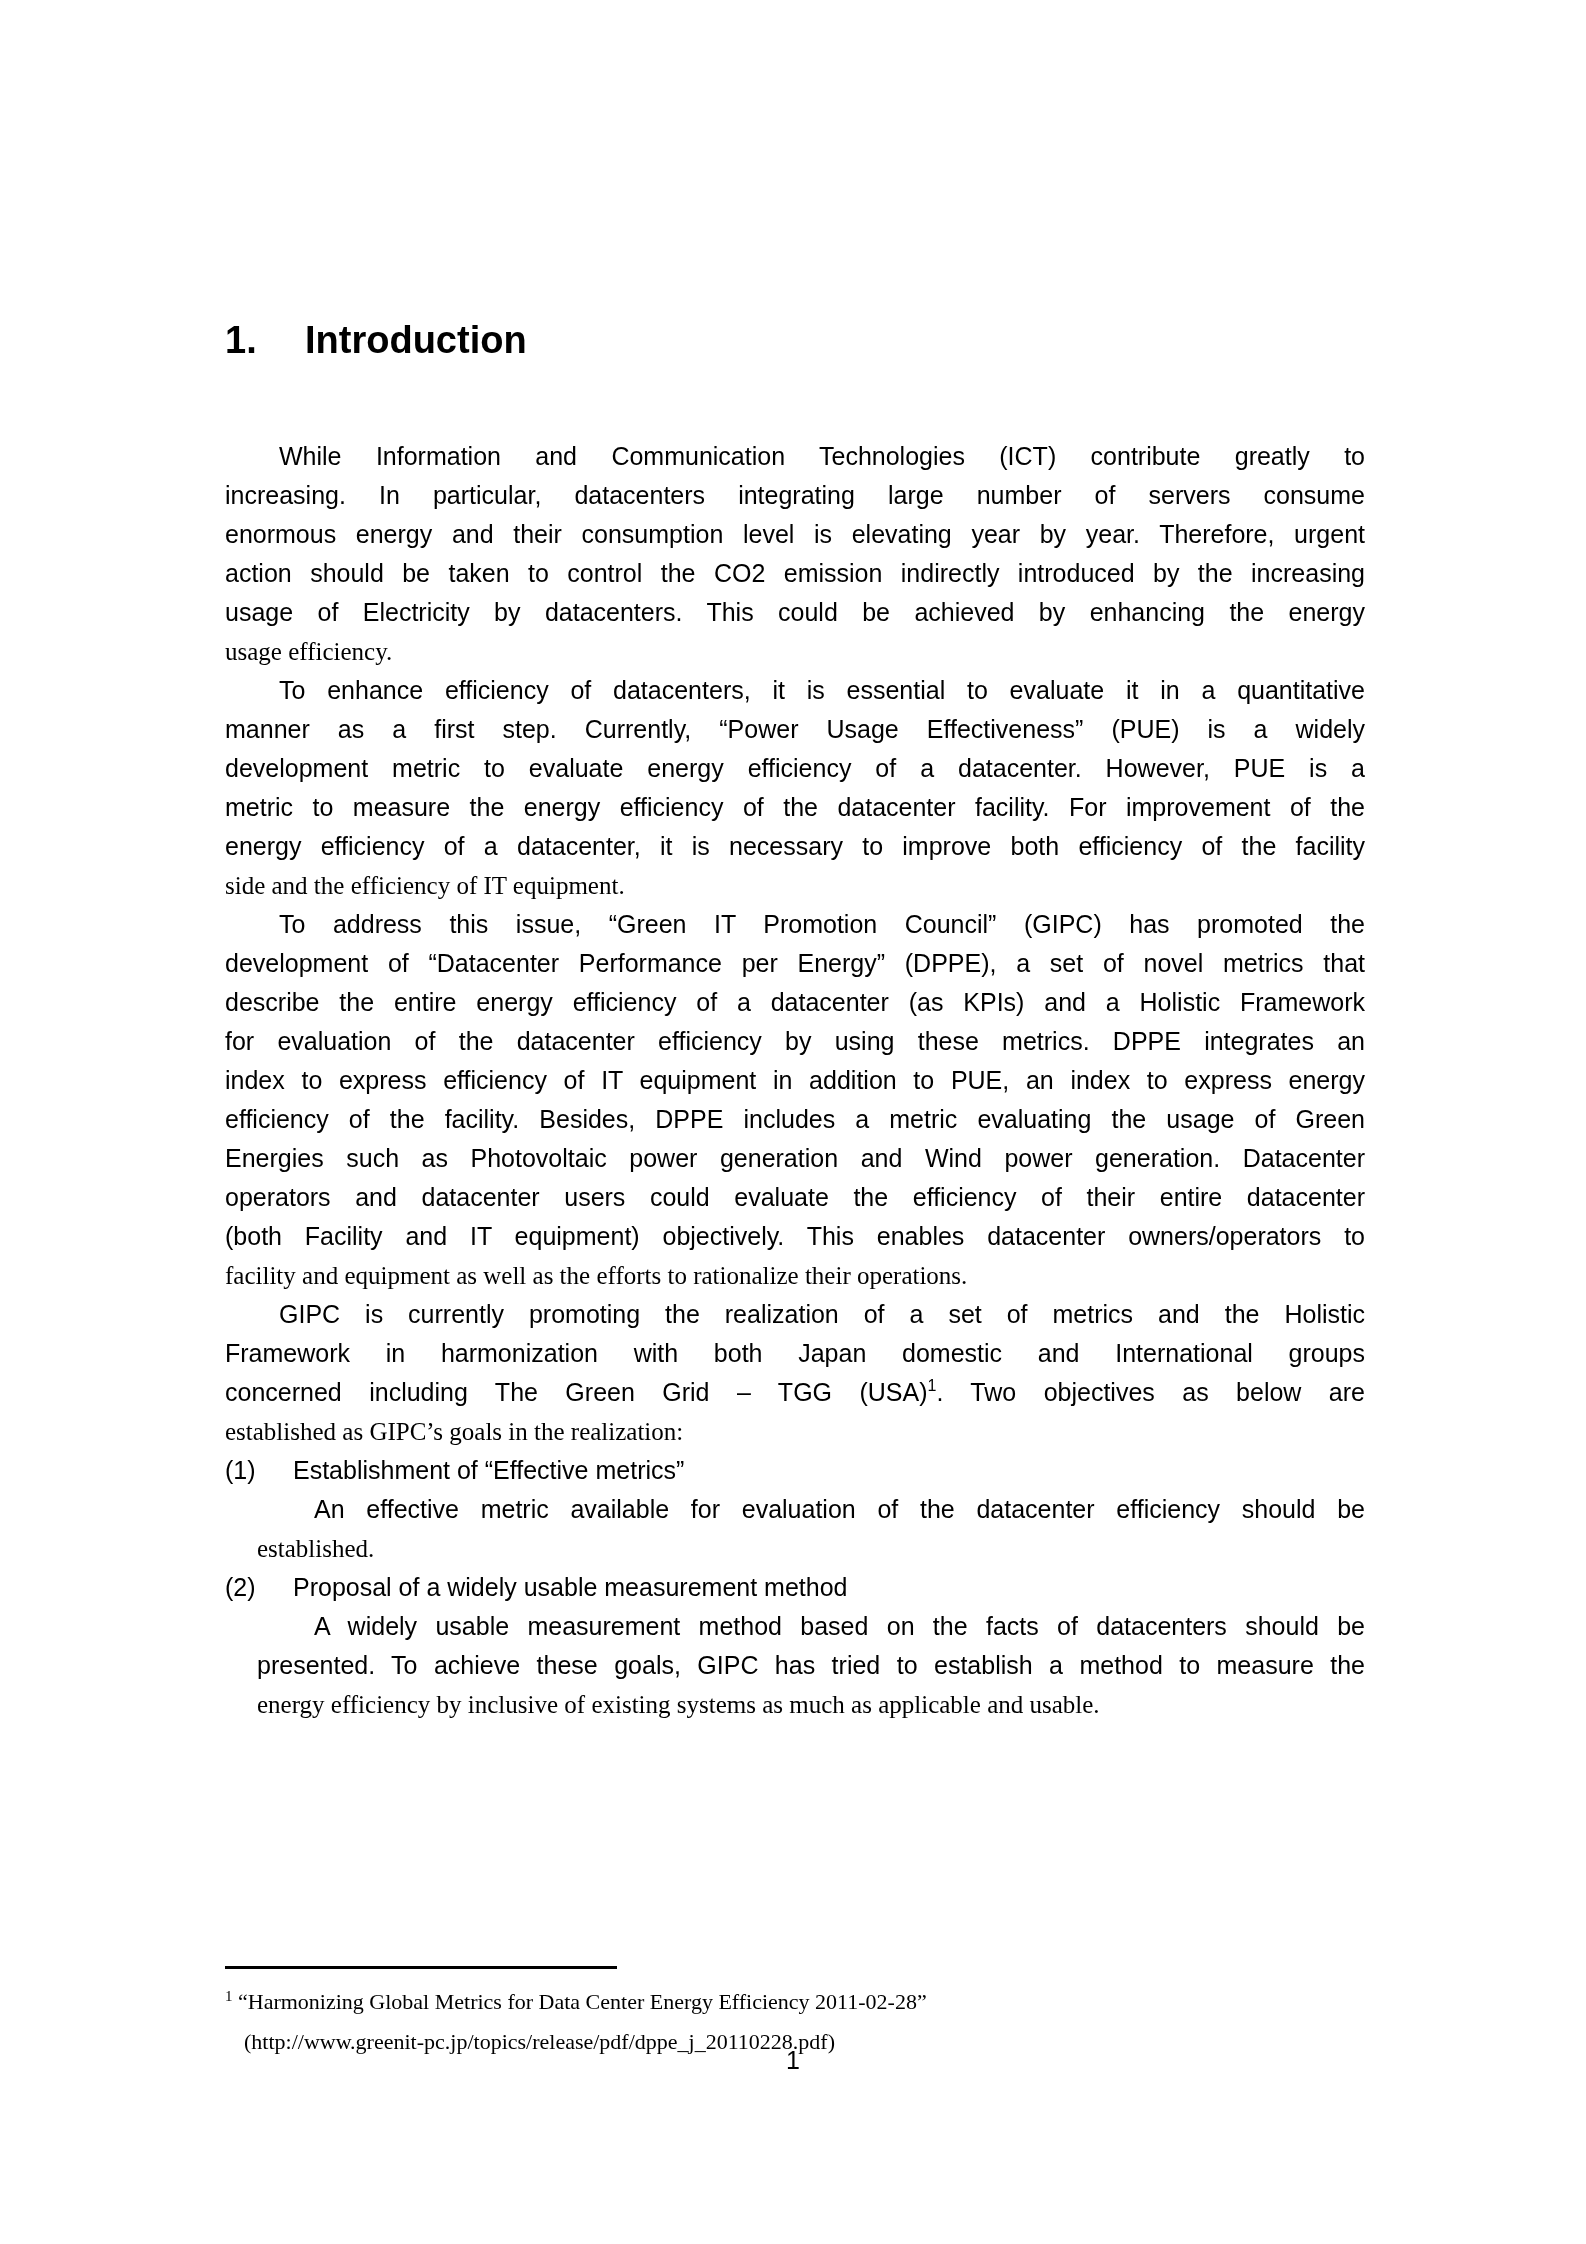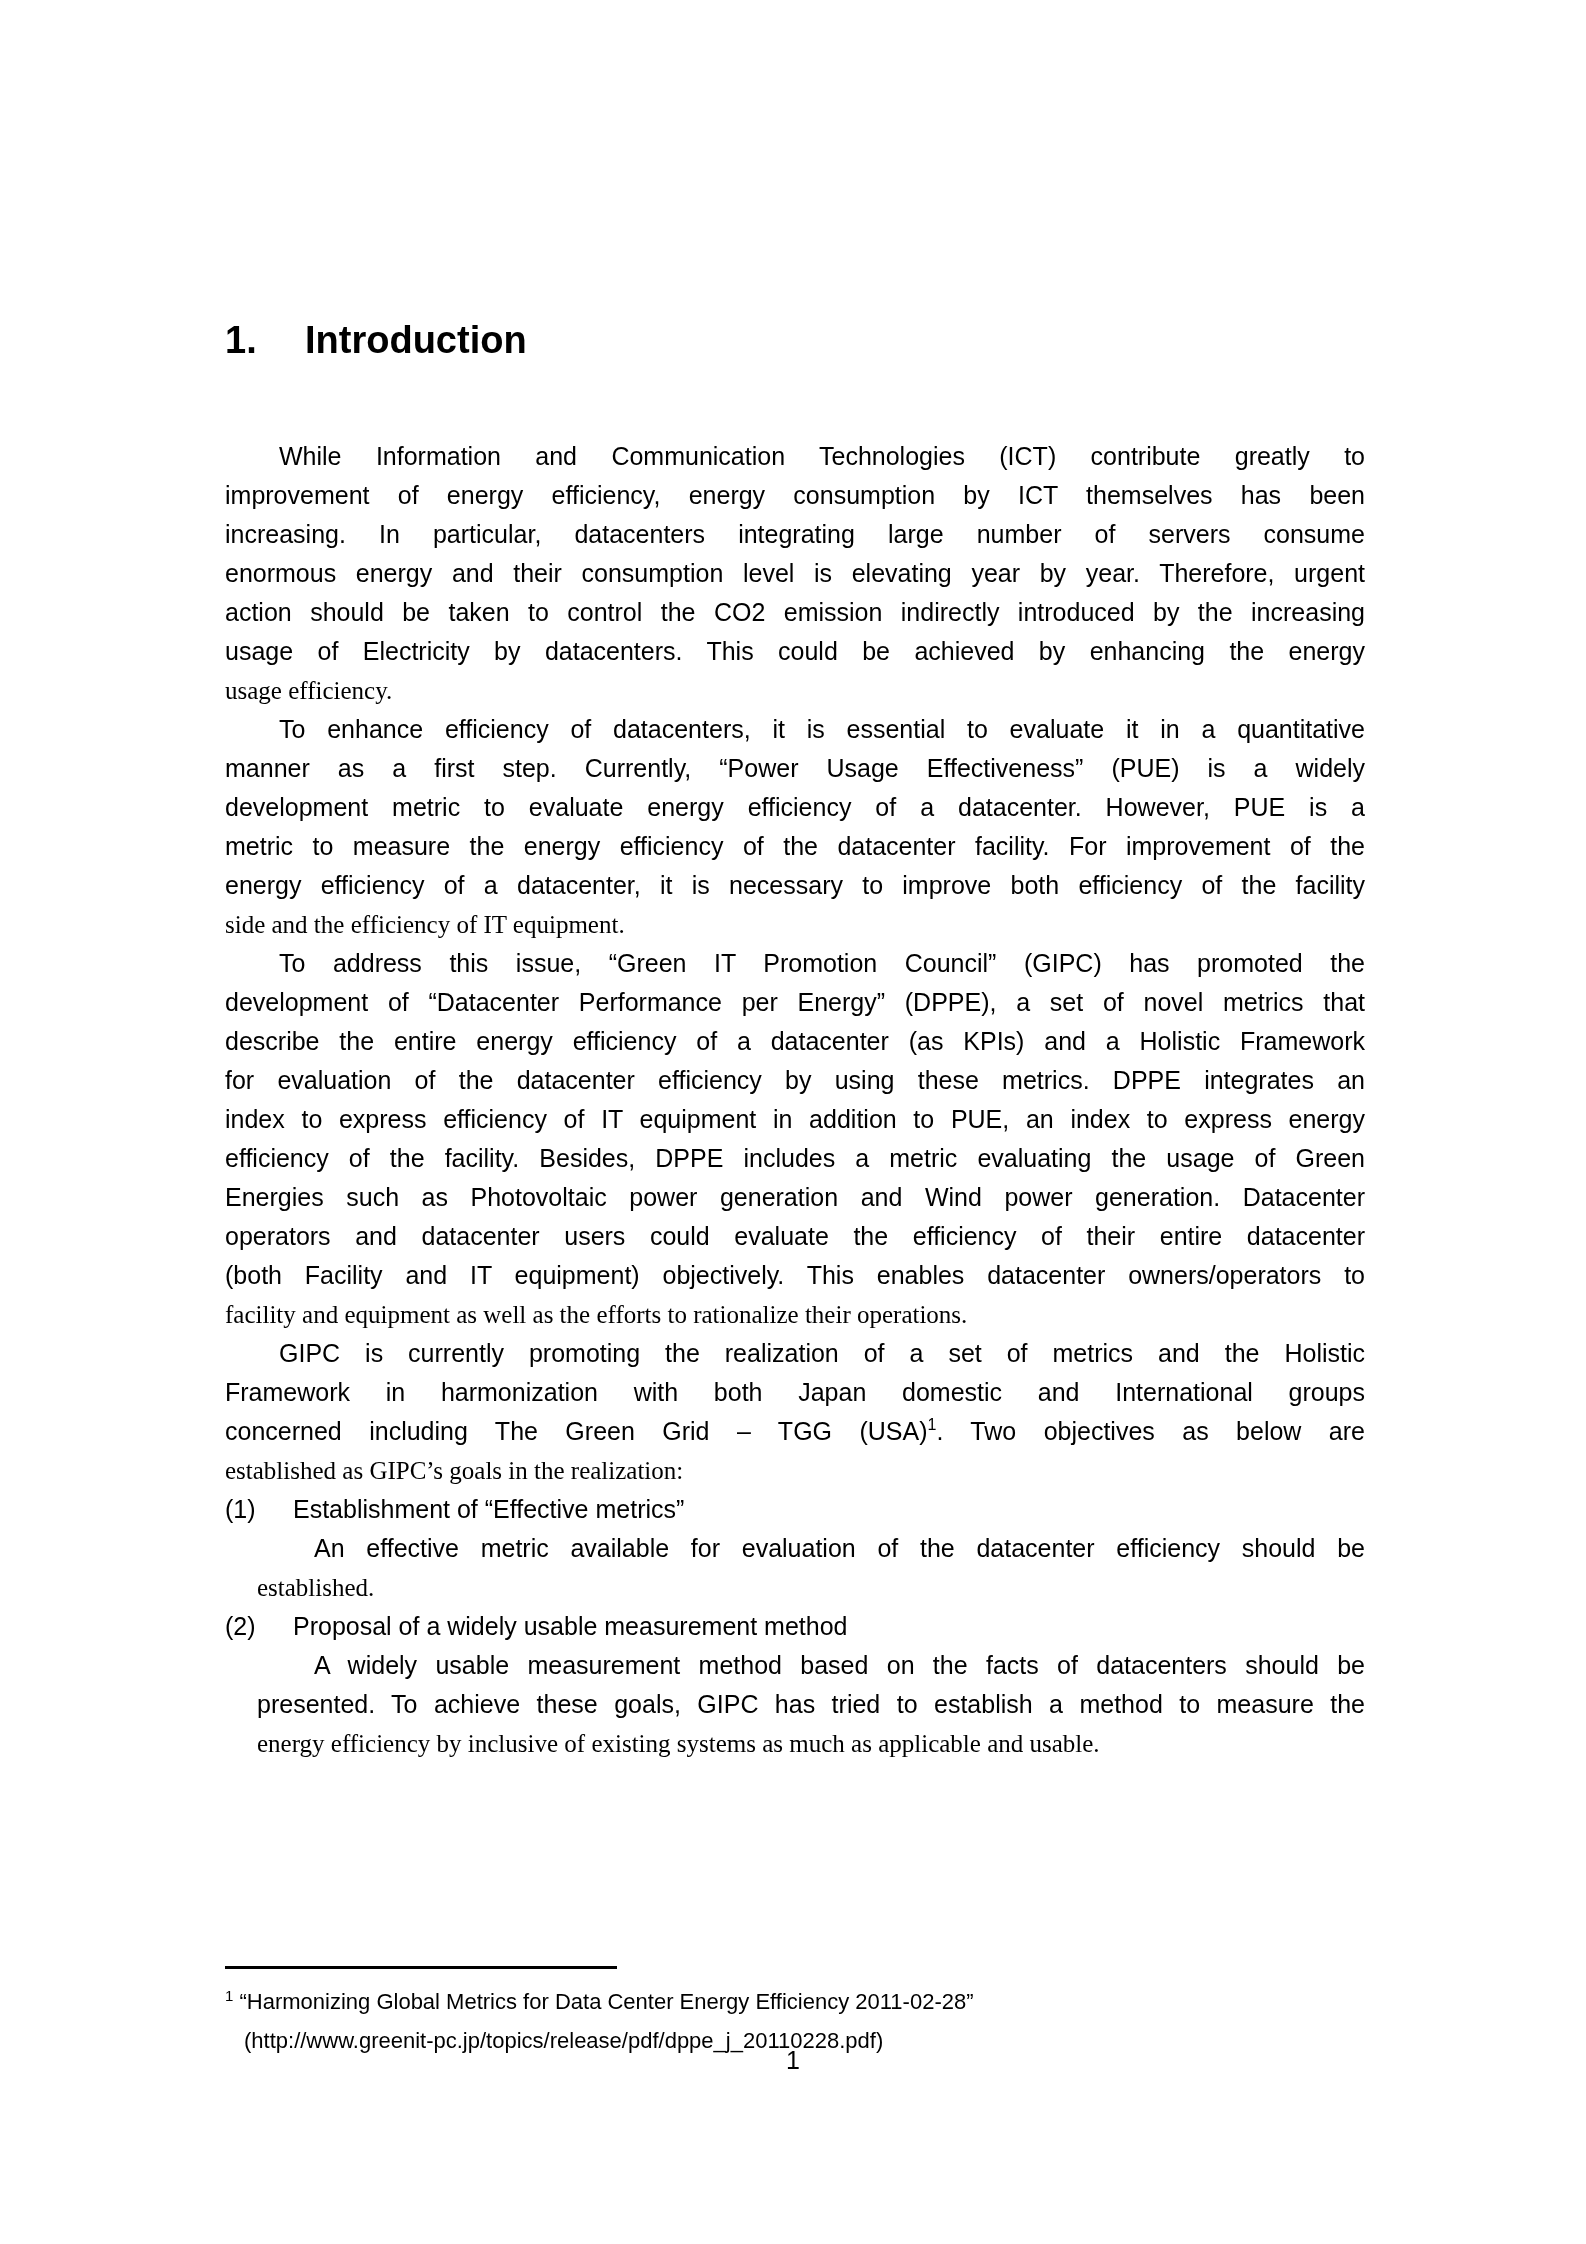--- a/index.html
+++ b/index.html
@@ -60,20 +60,21 @@
     border-top: 3px solid #000000;
   }
   .footnote {
     position: absolute;
     left: 225px;
     top: 1983px;
     width: 1140px;
     font-size: 22px;
     line-height: 37px;
     text-align: left;
+    font-family: Liberation Serif, serif;
   }
   .fn-marker {
     font-size: 15px;
     position: relative;
     top: -8px;
   }
   .fn-line2 { padding-left: 19px; }
   .page-number {
     position: absolute;
     left: 0;
@@ -89,21 +90,20 @@
 
 <div class="content">
 
   <h1 class="heading">
     <span class="h-num">1.</span>
     <span class="h-title">Introduction</span>
   </h1>
 
   <div class="para">
     <div class="ln first">While Information and Communication Technologies (ICT) contribute greatly to</div>
-    <div class="ln">improvement of energy efficiency, energy consumption by ICT themselves has been</div>
     <div class="ln">increasing. In particular, datacenters integrating large number of servers consume</div>
     <div class="ln">enormous energy and their consumption level is elevating year by year. Therefore, urgent</div>
     <div class="ln">action should be taken to control the CO2 emission indirectly introduced by the increasing</div>
     <div class="ln">usage of Electricity by datacenters. This could be achieved by enhancing the energy</div>
     <div class="ln end">usage efficiency.</div>
   </div>
 
   <div class="para">
     <div class="ln first">To enhance efficiency of datacenters, it is essential to evaluate it in a quantitative</div>
     <div class="ln">manner as a first step. Currently, “Power Usage Effectiveness” (PUE) is a widely</div>

